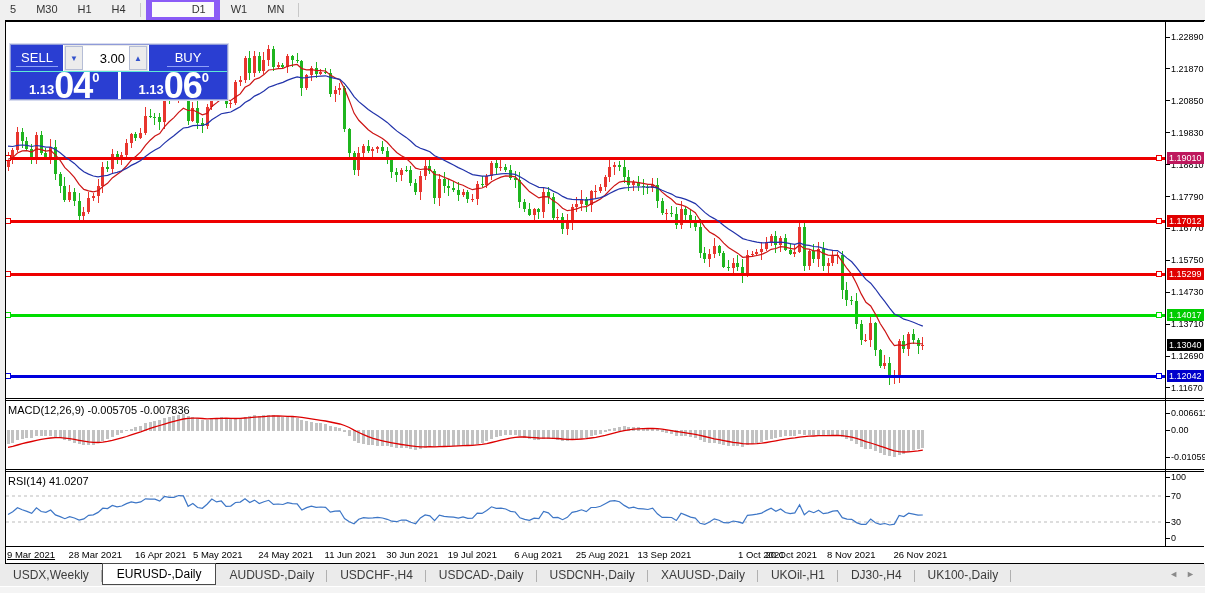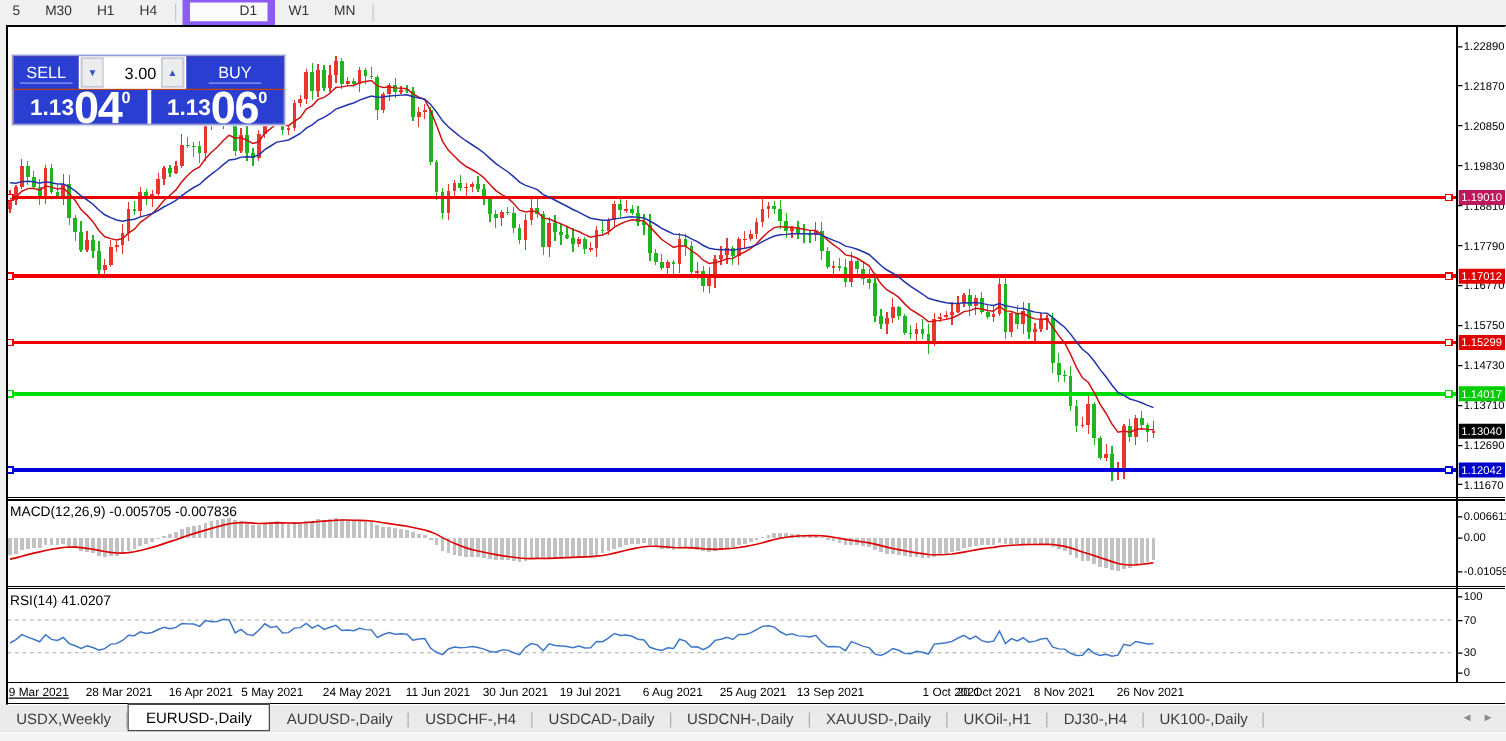--- a/index.html
+++ b/index.html
@@ -13,35 +13,35 @@
   .tf-sep{width:1px;height:14px;background:#c8c8c8;margin:0 4px;}
   
   #chart-window{position:absolute;left:5px;top:20px;width:1200px;height:543px;background:#fff;
                 border-left:1px solid #000;border-top:1px solid #000;}
   #chart-svg{position:absolute;left:0;top:0;z-index:1;}
   #title-row{position:absolute;left:10px;top:23px;z-index:5;font-size:12px;color:#111;white-space:nowrap;}
   #title-row .arr{font-size:8px;vertical-align:2px;margin-right:6px;}
   #title-row b{font-weight:normal;margin-right:8px;}
   
   #trade-panel{position:absolute;left:10px;top:44px;width:216px;height:54px;z-index:6;
-               background:#c2410c;border:1px solid #8f9bd9;box-shadow:0 0 0 1px #d7dbee;}
+               background:#5eead4;border:1px solid #8f9bd9;box-shadow:0 0 0 1px #d7dbee;}
   #tp-top{position:absolute;left:0;top:0;width:216px;height:26px;display:flex;}
   .tp-btn{color:#fff;font-size:13px;display:flex;flex-direction:column;align-items:center;justify-content:center;background:#2a3ed2;}
   .tp-btn .lbl{line-height:15px;}
   .tp-btn .ul{width:42px;height:1px;background:#8fa0f8;margin-top:1px;}
   #sell-btn{width:52px;border-right:1px solid #fff;}
   #buy-btn{width:64px;border-left:1px solid #fff;flex:1;}
   #lot-group{display:flex;background:#fff;border:1px solid #e8e8e8;flex:1;}
   .spin-btn{width:16px;background:#ececec;border:1px solid #b5bdd6;color:#3352cc;font-size:8px;
             display:flex;align-items:center;justify-content:center;}
   #lot-field{flex:1;border:none;outline:none;font-size:13px;text-align:right;padding-right:4px;
              font-family:"Liberation Sans",sans-serif;color:#000;width:40px;}
   #tp-bottom{position:absolute;left:0;top:27px;width:216px;height:27px;display:flex;background:#fff;gap:3px;}
   .tp-price{flex:1;background:#2a3ed2;color:#fff;display:flex;align-items:flex-end;justify-content:center;overflow:hidden;}
-  .tp-price .small{font-size:18px;font-weight:bold;margin-bottom:2px;}
+  .tp-price .small{font-size:13px;font-weight:bold;margin-bottom:2px;}
   .tp-price .big{font-size:36px;font-weight:bold;line-height:26px;letter-spacing:-1px;}
   .tp-price .pip{font-size:13px;font-weight:bold;align-self:flex-start;margin-top:-2px;}
   
   .ptick{position:absolute;left:1171px;font-size:9px;color:#000;z-index:4;white-space:nowrap;}
   .tickdash{position:absolute;left:1166px;width:4px;height:1px;background:#000;z-index:4;}
   .badge{position:absolute;left:1167px;width:37px;height:12px;z-index:5;color:#fff;font-size:9px;
          line-height:12px;text-align:left;padding-left:2px;box-sizing:border-box;white-space:nowrap;}
   .ind-label{position:absolute;left:8px;font-size:11px;color:#000;z-index:5;white-space:nowrap;}
   .dlabel{position:absolute;top:549px;font-size:9.5px;color:#000;z-index:4;white-space:nowrap;}
   

